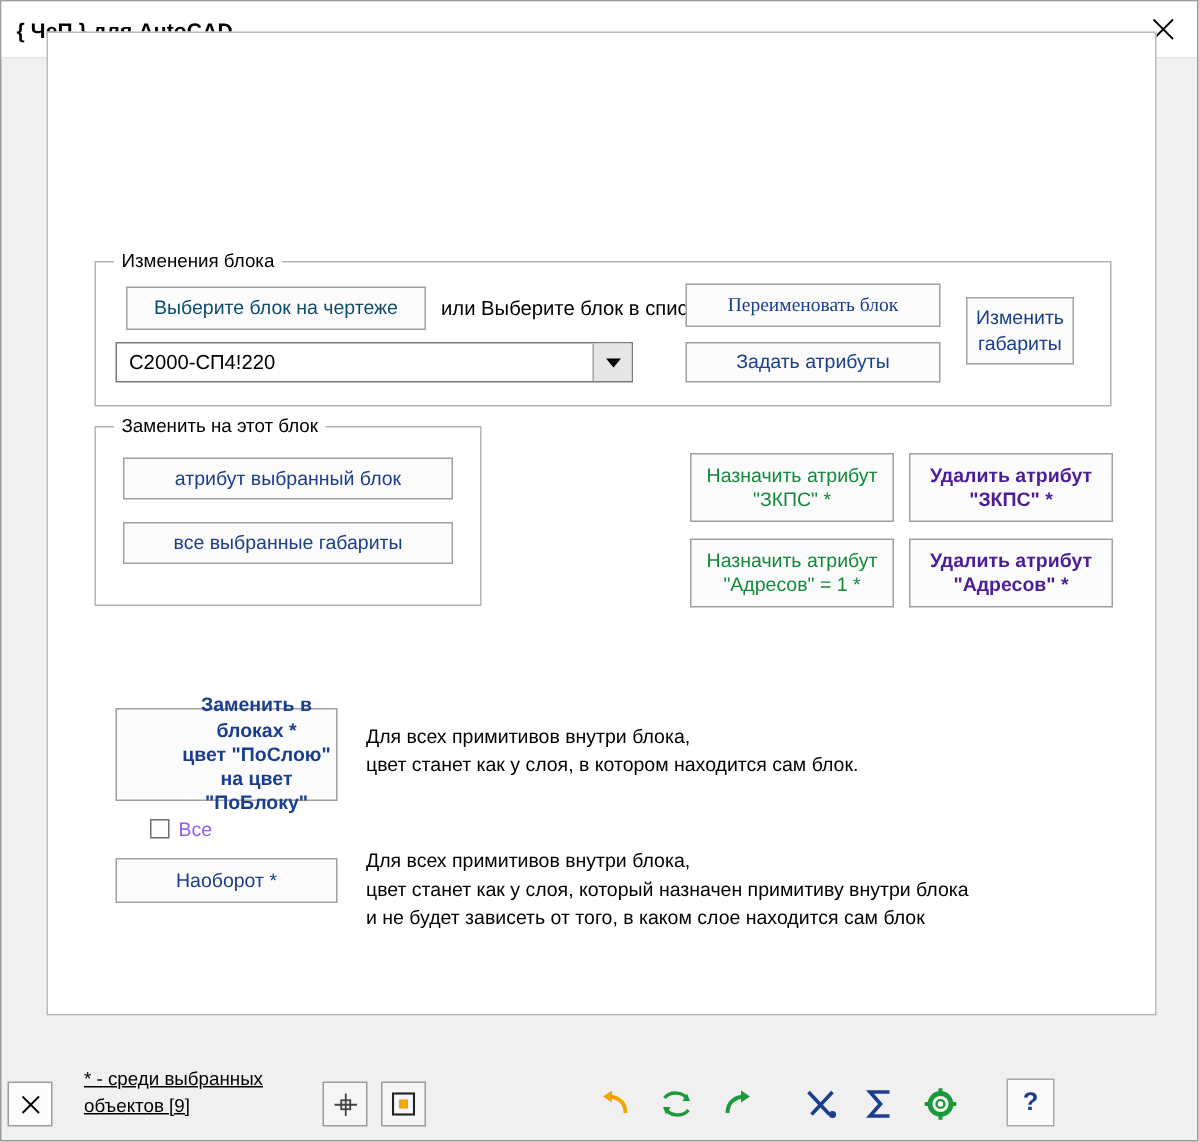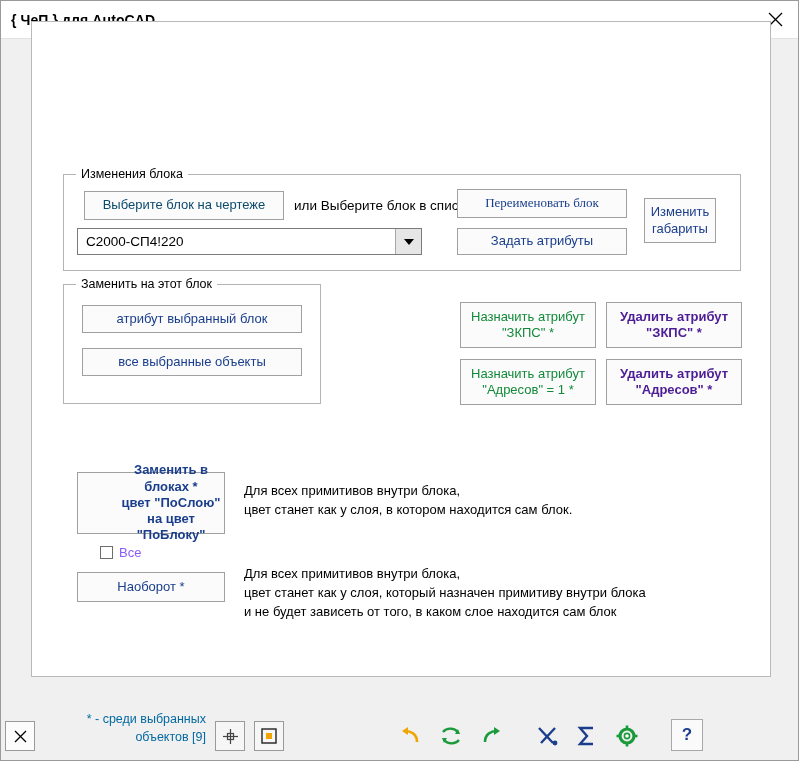--- a/index.html
+++ b/index.html
@@ -202,23 +202,24 @@
     background: #fcfcfc;
     display: flex; align-items: center; justify-content: center;
     cursor: pointer;
   }
   .foot-note {
     position: absolute;
     left: 55px;
     bottom: 14px;
     width: 150px;
     font-size: 12.5px;
-    color: #0369a1;
-    text-align: right;
+    color: #000000;
+    text-align: left;
     line-height: 1.4;
+    text-decoration: underline;
   }
   .sq-btn {
     position: absolute;
     bottom: 9px;
     width: 30px; height: 30px;
     border: 1px solid #9a9a9a;
     background: #f6f6f6;
     display: flex; align-items: center; justify-content: center;
     cursor: pointer;
     box-sizing: border-box;
@@ -286,21 +287,21 @@
       <div class="combo-arrow">
           <div class="caret"></div>
         </div>
     </div>
     <div class="btn" style="position:absolute; left:425px; top:206px; width:170px; height:27px;">Задать атрибуты</div>
 
     <div class="group" style="left:31px; top:262px; width:258px; height:120px;">
       <div class="group-title">Заменить на этот блок</div>
     </div>
     <div class="btn" style="position:absolute; left:50px; top:283px; width:220px; height:28px;">атрибут выбранный блок</div>
-    <div class="btn" style="position:absolute; left:50px; top:326px; width:220px; height:28px;">все выбранные объекты</div>
+    <div class="btn" style="position:absolute; left:50px; top:326px; width:220px; height:28px;">все выбранные габариты</div>
 
     <div class="btn" style="position:absolute; left:428px; top:280px; width:136px; height:46px; flex-direction:column;">
       <span class="green">Назначить атрибут</span>
       <span class="green">"ЗКПС" *</span>
     </div>
     <div class="btn" style="position:absolute; left:574px; top:280px; width:136px; height:46px; flex-direction:column;">
       <span class="red">Удалить атрибут</span>
       <span class="red">"ЗКПС" *</span>
     </div>
     <div class="btn" style="position:absolute; left:428px; top:337px; width:136px; height:46px; flex-direction:column;">

